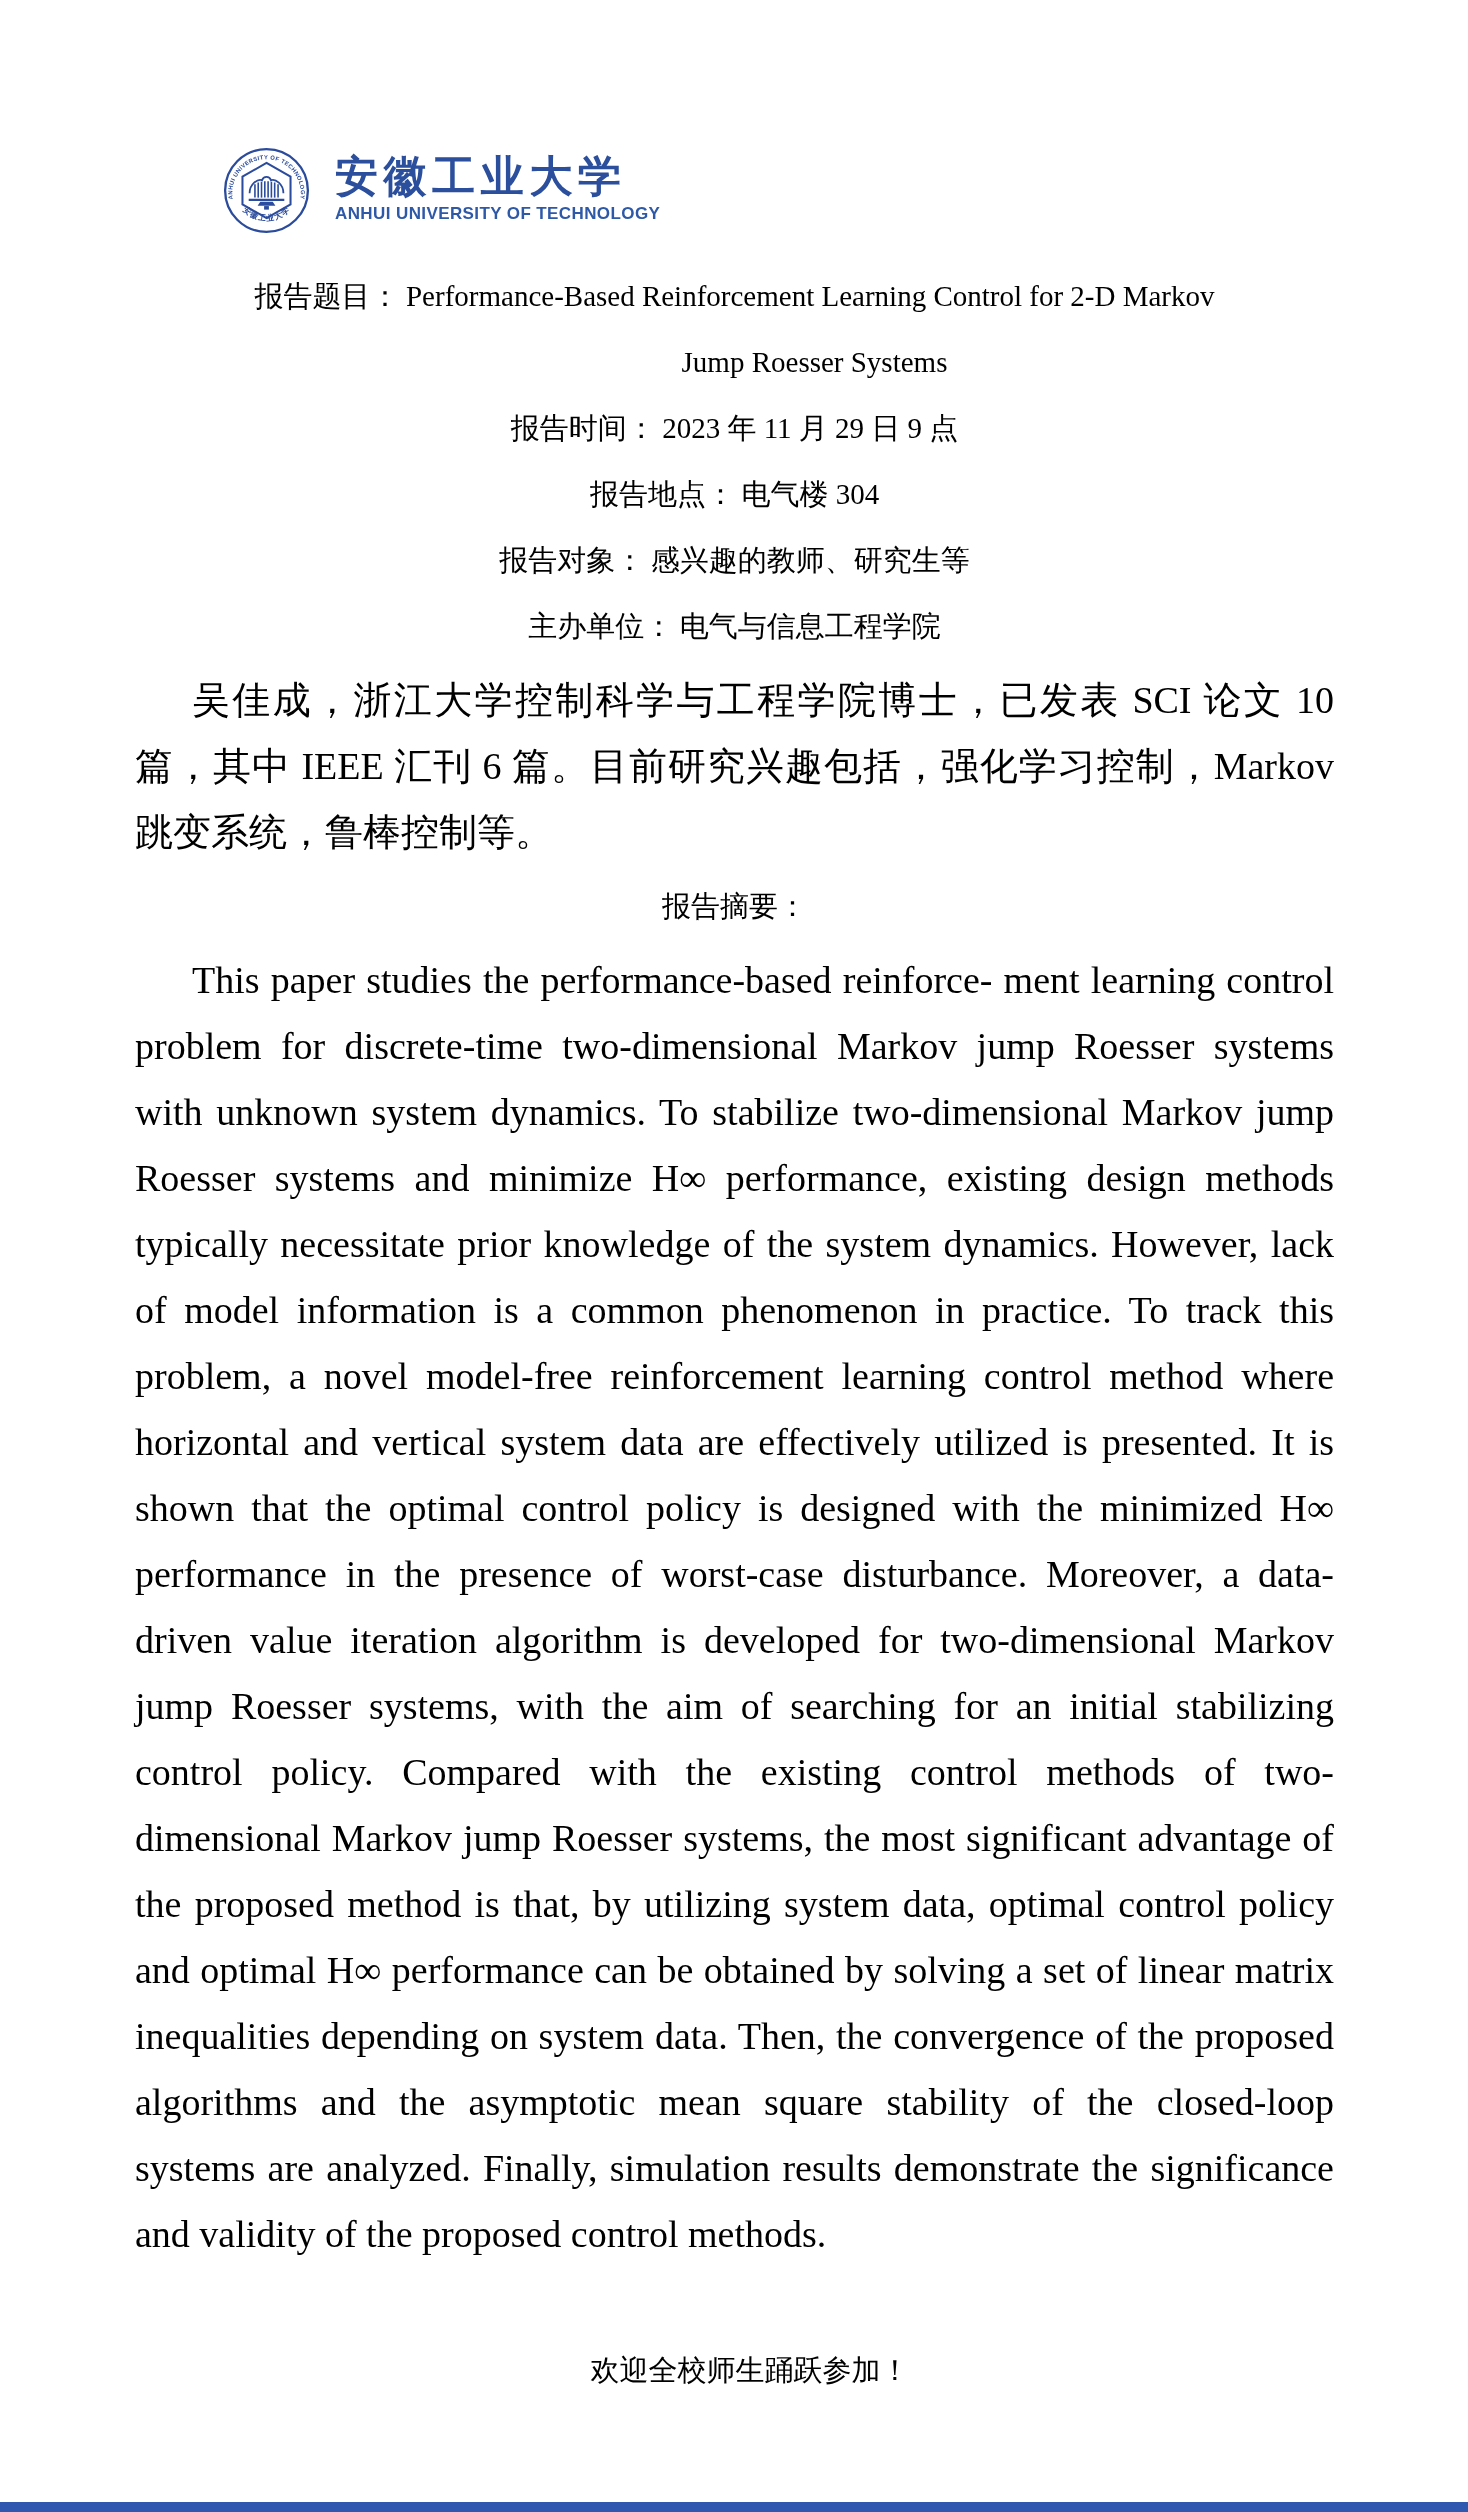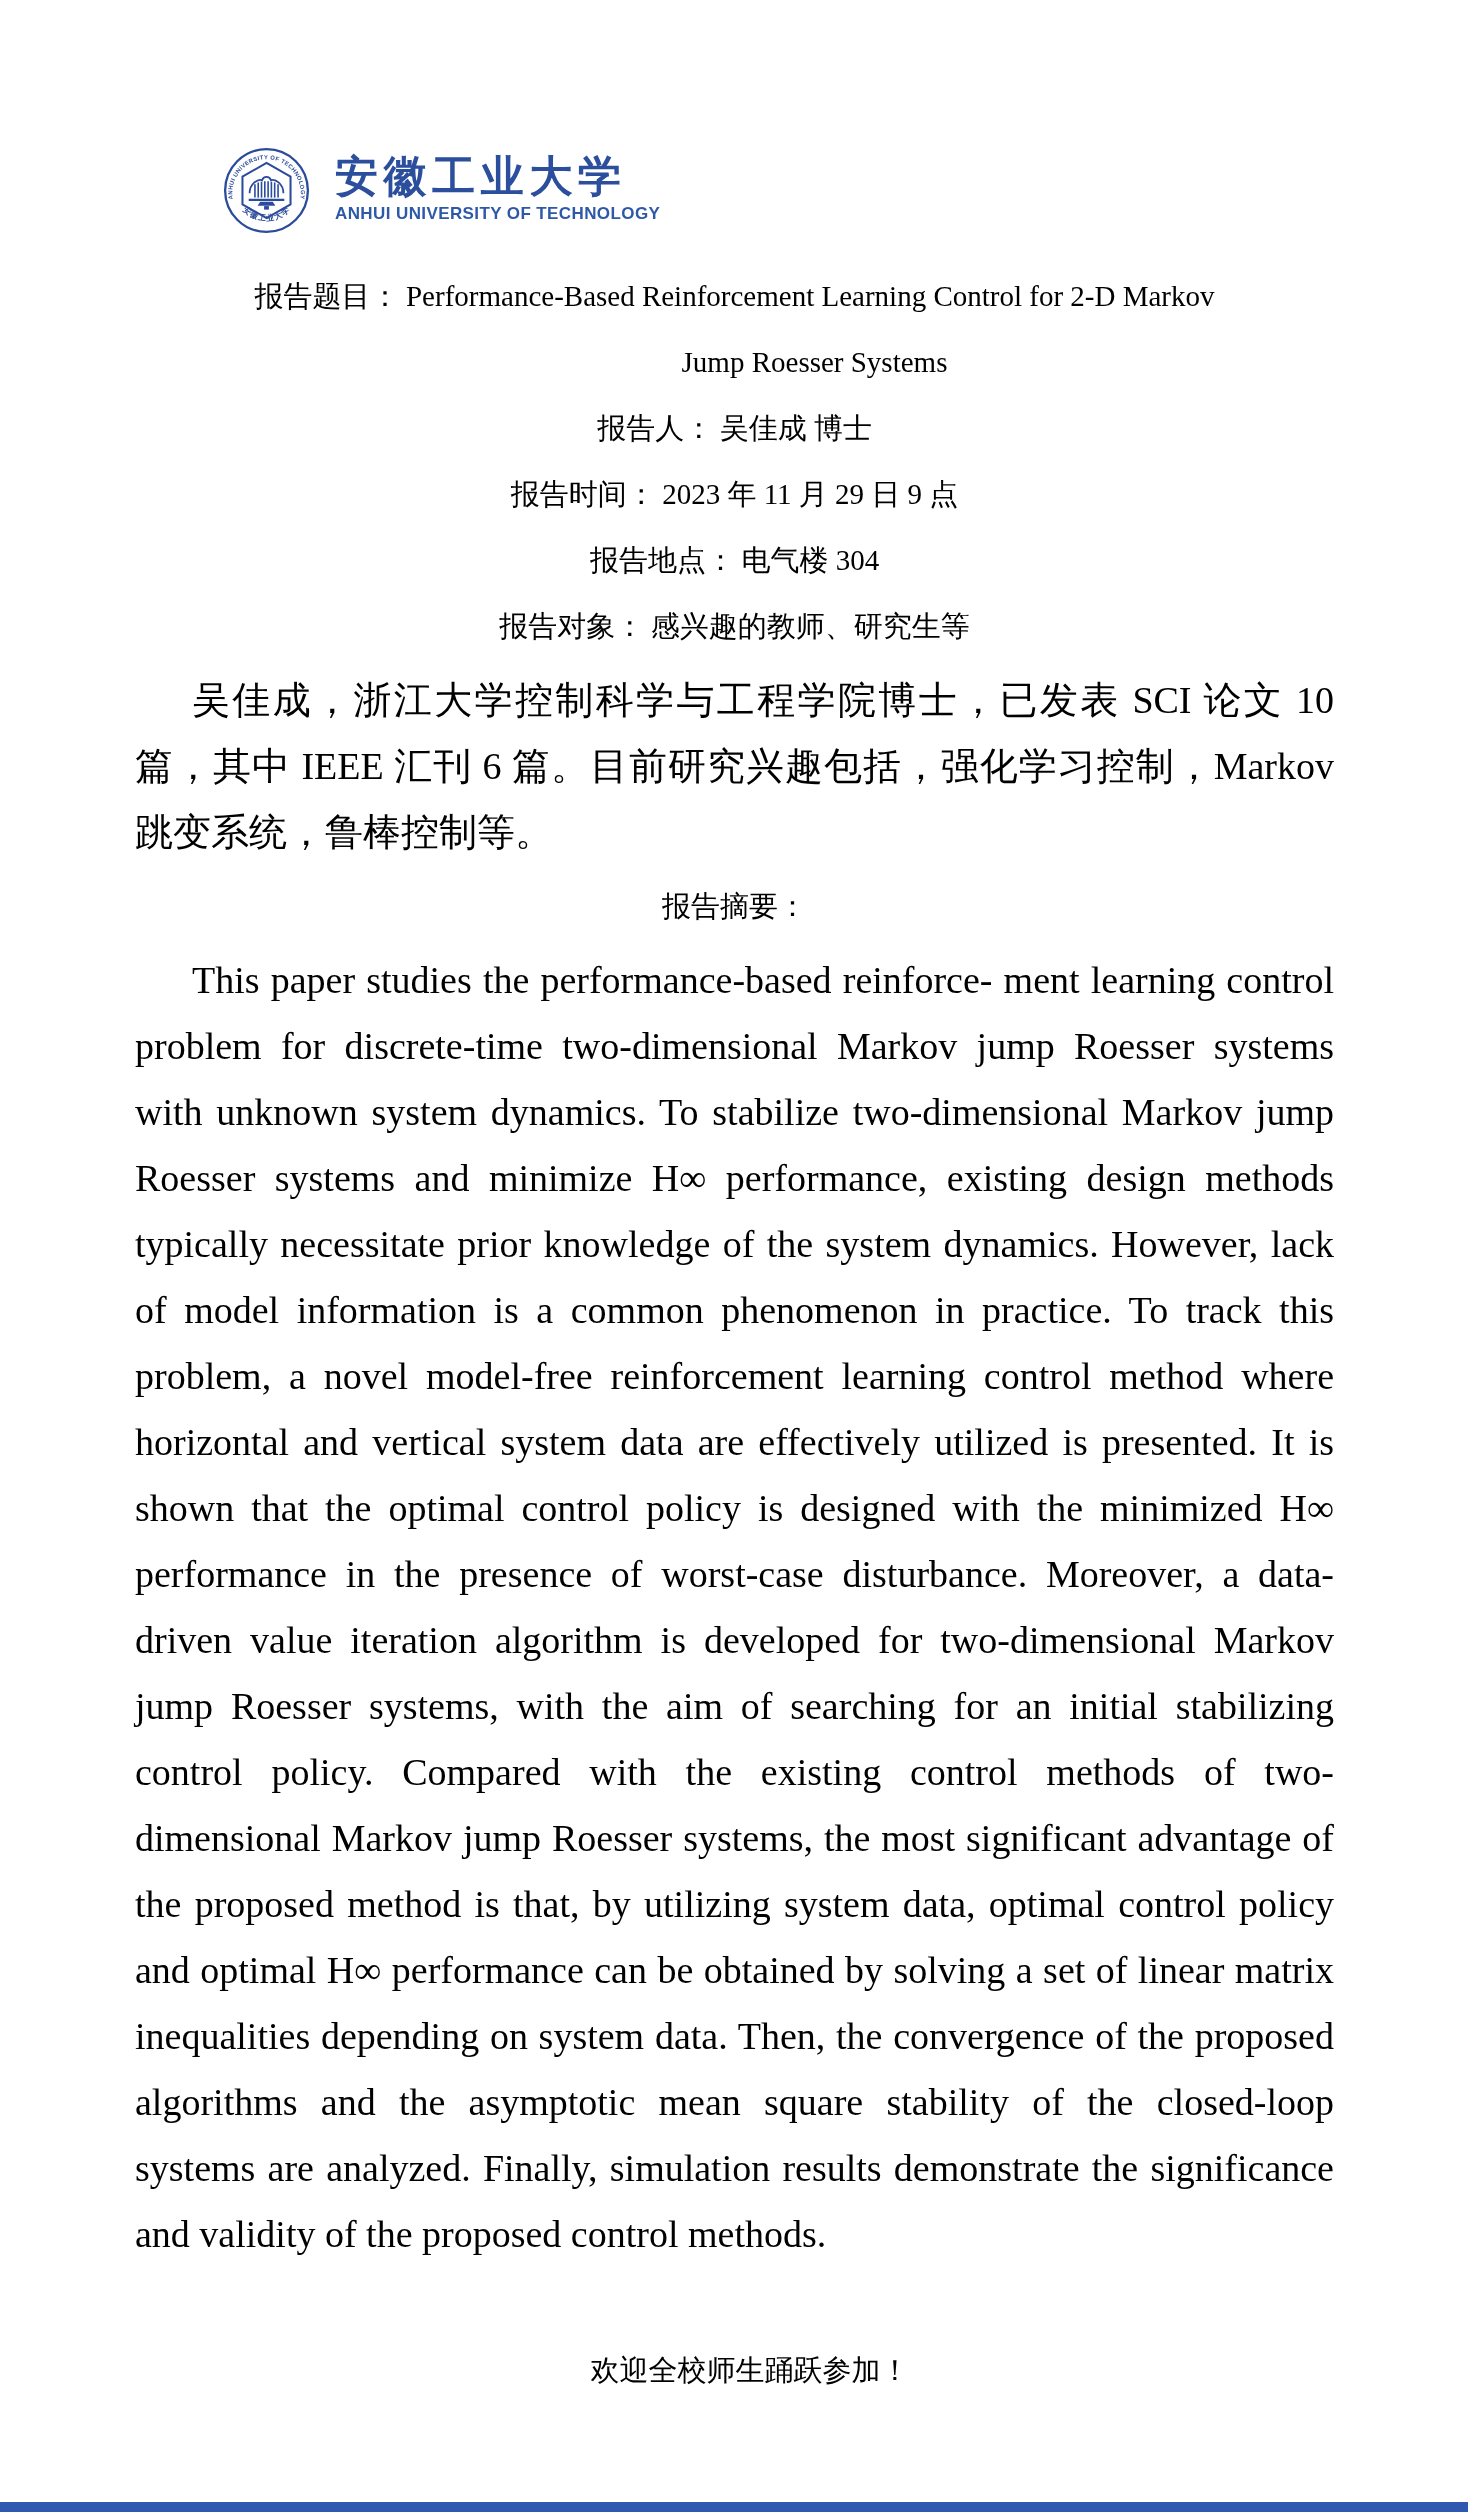--- a/index.html
+++ b/index.html
@@ -82,36 +82,36 @@
     </div>
   </div>
 
   <div class="content">
 
     <p class="field title-field">
       <span class="f-label">报告题目：</span><span class="f-value">Performance-Based Reinforcement Learning Control for 2-D Markov</span><br>
       <span>Jump Roesser Systems</span>
     </p>
 
-    <p class="field">
-      <span class="f-label">报告人：</span><span class="f-value">吴佳成 博士</span>
-    </p>
 
     <p class="field">
       <span class="f-label">报告时间：</span><span class="f-value">2023 年 11 月 29 日 9 点</span>
     </p>
 
     <p class="field">
       <span class="f-label">报告地点：</span><span class="f-value">电气楼 304</span>
     </p>
 
     <p class="field">
       <span class="f-label">报告对象：</span><span class="f-value">感兴趣的教师、研究生等</span>
     </p>
 
+    <p class="field">
+      <span class="f-label">主办单位：</span><span class="f-value">电气与信息工程学院</span>
+    </p>
 
 
     <p class="para">吴佳成，浙江大学控制科学与工程学院博士，已发表 SCI 论文 10 篇，其中 IEEE 汇刊 6 篇。目前研究兴趣包括，强化学习控制，Markov 跳变系统，鲁棒控制等。</p>
 
     <p class="field">报告摘要：</p>
 
     <p class="para">This paper studies the performance-based reinforce- ment learning control problem for discrete-time two-dimensional Markov jump Roesser systems with unknown system dynamics. To stabilize two-dimensional Markov jump Roesser systems and minimize H∞ performance, existing design methods typically necessitate prior knowledge of the system dynamics. However, lack of model information is a common phenomenon in practice. To track this problem, a novel model-free reinforcement learning control method where horizontal and vertical system data are effectively utilized is presented. It is shown that the optimal control policy is designed with the minimized H∞ performance in the presence of worst-case disturbance. Moreover, a data- driven value iteration algorithm is developed for two-dimensional Markov jump Roesser systems, with the aim of searching for an initial stabilizing control policy. Compared with the existing control methods of two-dimensional Markov jump Roesser systems, the most significant advantage of the proposed method is that, by utilizing system data, optimal control policy and optimal H∞ performance can be obtained by solving a set of linear matrix inequalities depending on system data. Then, the convergence of the proposed algorithms and the asymptotic mean square stability of the closed-loop systems are analyzed. Finally, simulation results demonstrate the significance and validity of the proposed control methods.</p>
 
   </div>
 

